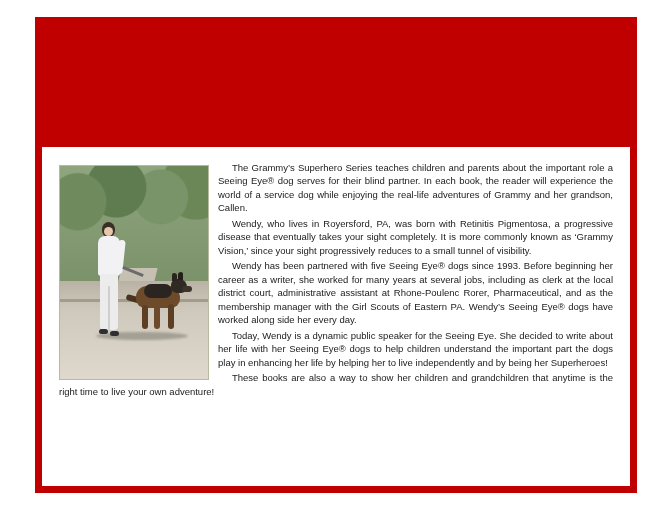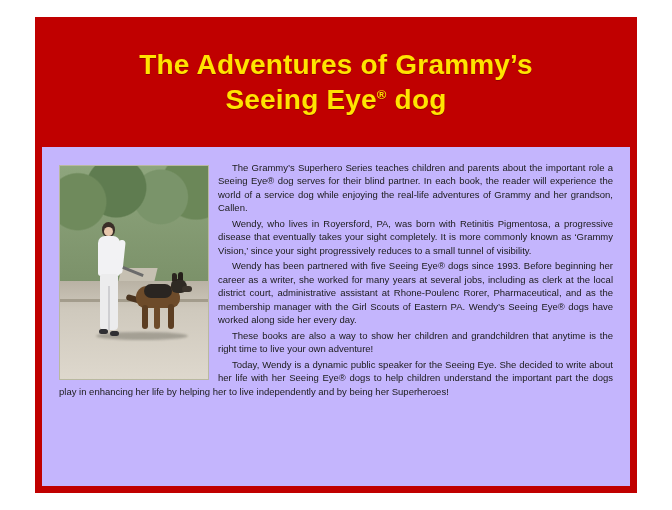--- a/index.html
+++ b/index.html
@@ -62,21 +62,21 @@
     vertical-align: super;
     font-weight: bold;
   }
   
   .body-panel {
     position: absolute;
     left: 7px;
     top: 130px;
     width: 588px;
     height: 339px;
-    background: #c4b5fd;
+    background: #ffffff;
     box-sizing: border-box;
     padding: 14px 17px 10px 17px;
     overflow: hidden;
   }
   .prose {
     font-size: 9.5px;
     line-height: 1.42;
     color: #1a1a1a;
     text-align: justify;
   }
@@ -330,28 +330,20 @@
     display: block;
     clear: both;
   }
 </style>
 </head>
 <body>
 
 <div class="page">
   <div class="card">
 
-    <div class="title-band">
-      <h1 class="title">
-        <span>The Adventures of Grammy’s</span>
-        <span class="line2">
-          <span>Seeing Eye</span><span class="reg">®</span><span> dog</span>
-        </span>
-      </h1>
-    </div>
 
     <div class="body-panel">
       <div class="prose clearfix">
 
         <div class="photo">
           <div class="hedge"></div>
           <div class="path-far"></div>
           <div class="sidewalk"></div>
           <div class="curb"></div>
           <div class="shadow"></div>
@@ -372,20 +364,20 @@
           <div class="dog-leg3"></div>
           <div class="dog-head"></div>
           <div class="dog-ear"></div>
           <div class="dog-ear2"></div>
           <div class="dog-snout"></div>
         </div>
 
         <p class="first">The Grammy’s Superhero Series teaches children and parents about the important role a Seeing Eye® dog serves for their blind partner. In each book, the reader will experience the world of a service dog while enjoying the real-life adventures of Grammy and her grandson, Callen.</p>
         <p>Wendy, who lives in Royersford, PA, was born with Retinitis Pigmentosa, a progressive disease that eventually takes your sight completely. It is more commonly known as ‘Grammy Vision,’ since your sight progressively reduces to a small tunnel of visibility.</p>
         <p>Wendy has been partnered with five Seeing Eye® dogs since 1993. Before beginning her career as a writer, she worked for many years at several jobs, including as clerk at the local district court, administrative assistant at Rhone-Poulenc Rorer, Pharmaceutical, and as the membership manager with the Girl Scouts of Eastern PA. Wendy’s Seeing Eye® dogs have worked along side her every day.</p>
+        <p>Today, Wendy is a dynamic public speaker for the Seeing Eye. She decided to write about her life with her Seeing Eye® dogs to help children understand the important part the dogs play in enhancing her life by helping her to live independently and by being her Superheroes!</p>
         <p>These books are also a way to show her children and grandchildren that anytime is the right time to live your own adventure!</p>
-        <p>Today, Wendy is a dynamic public speaker for the Seeing Eye. She decided to write about her life with her Seeing Eye® dogs to help children understand the important part the dogs play in enhancing her life by helping her to live independently and by being her Superheroes!</p>
 
       </div>
     </div>
 
   </div>
 </div>
 
 </body></html>

